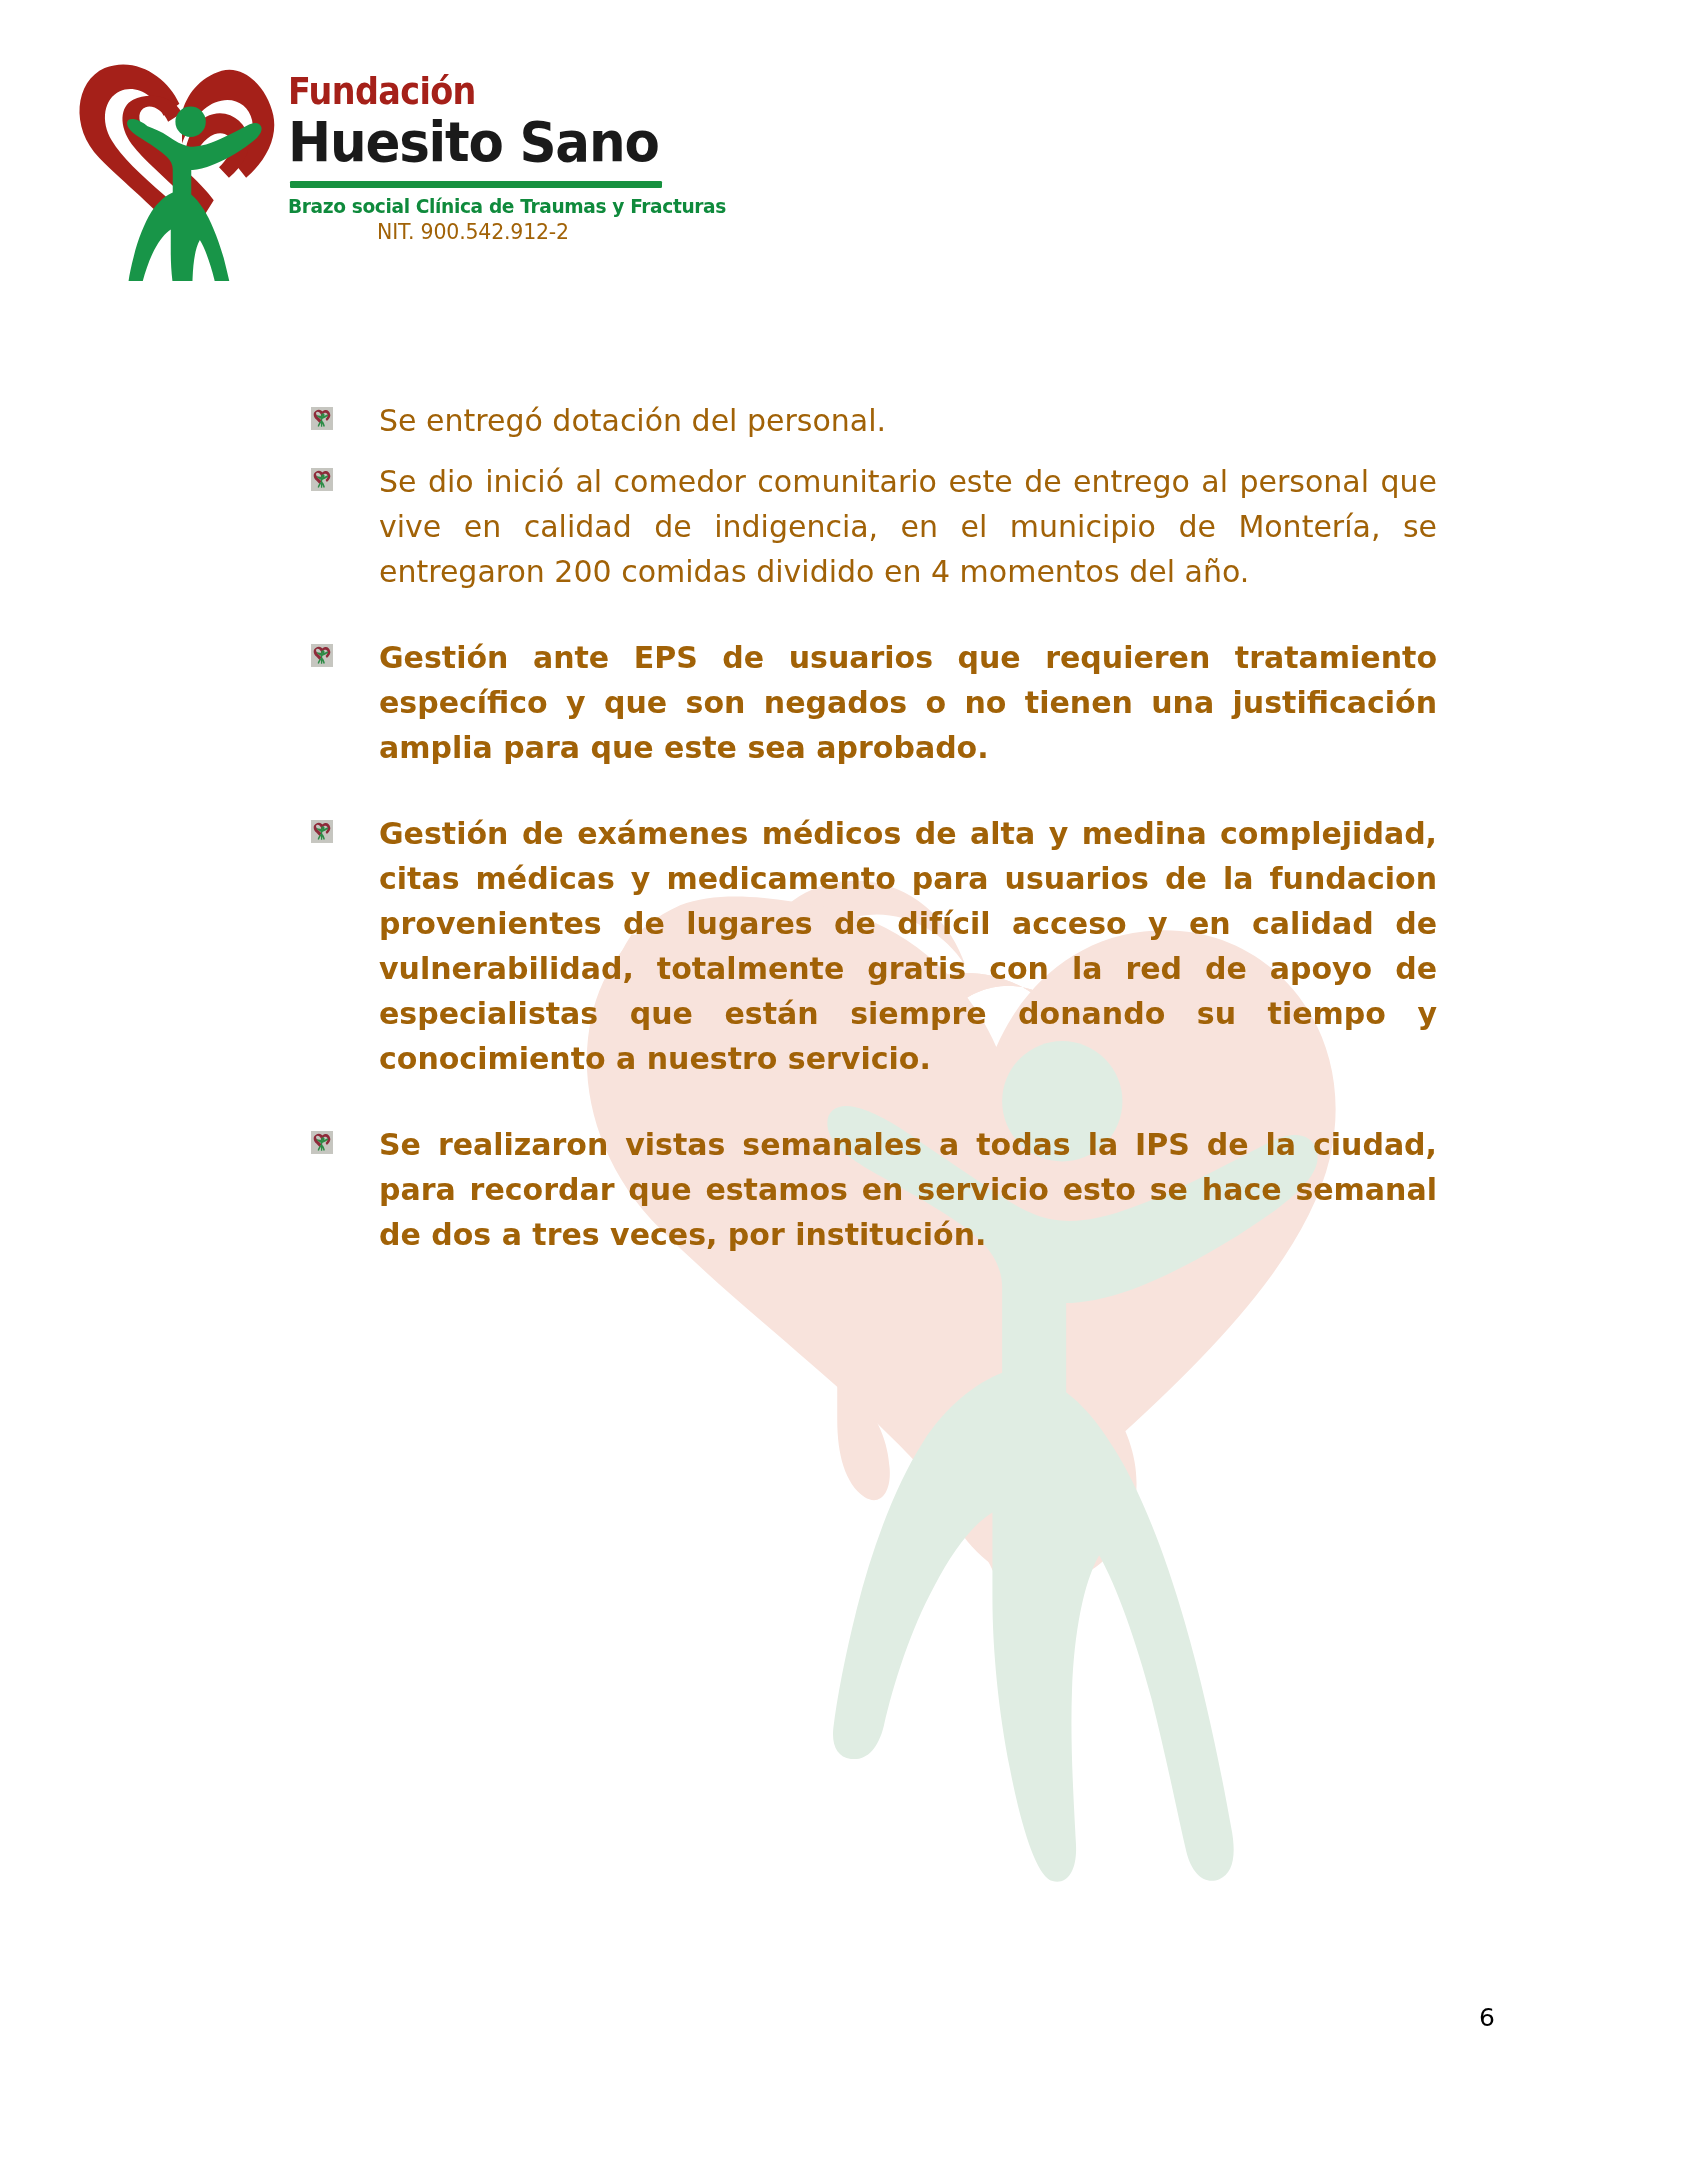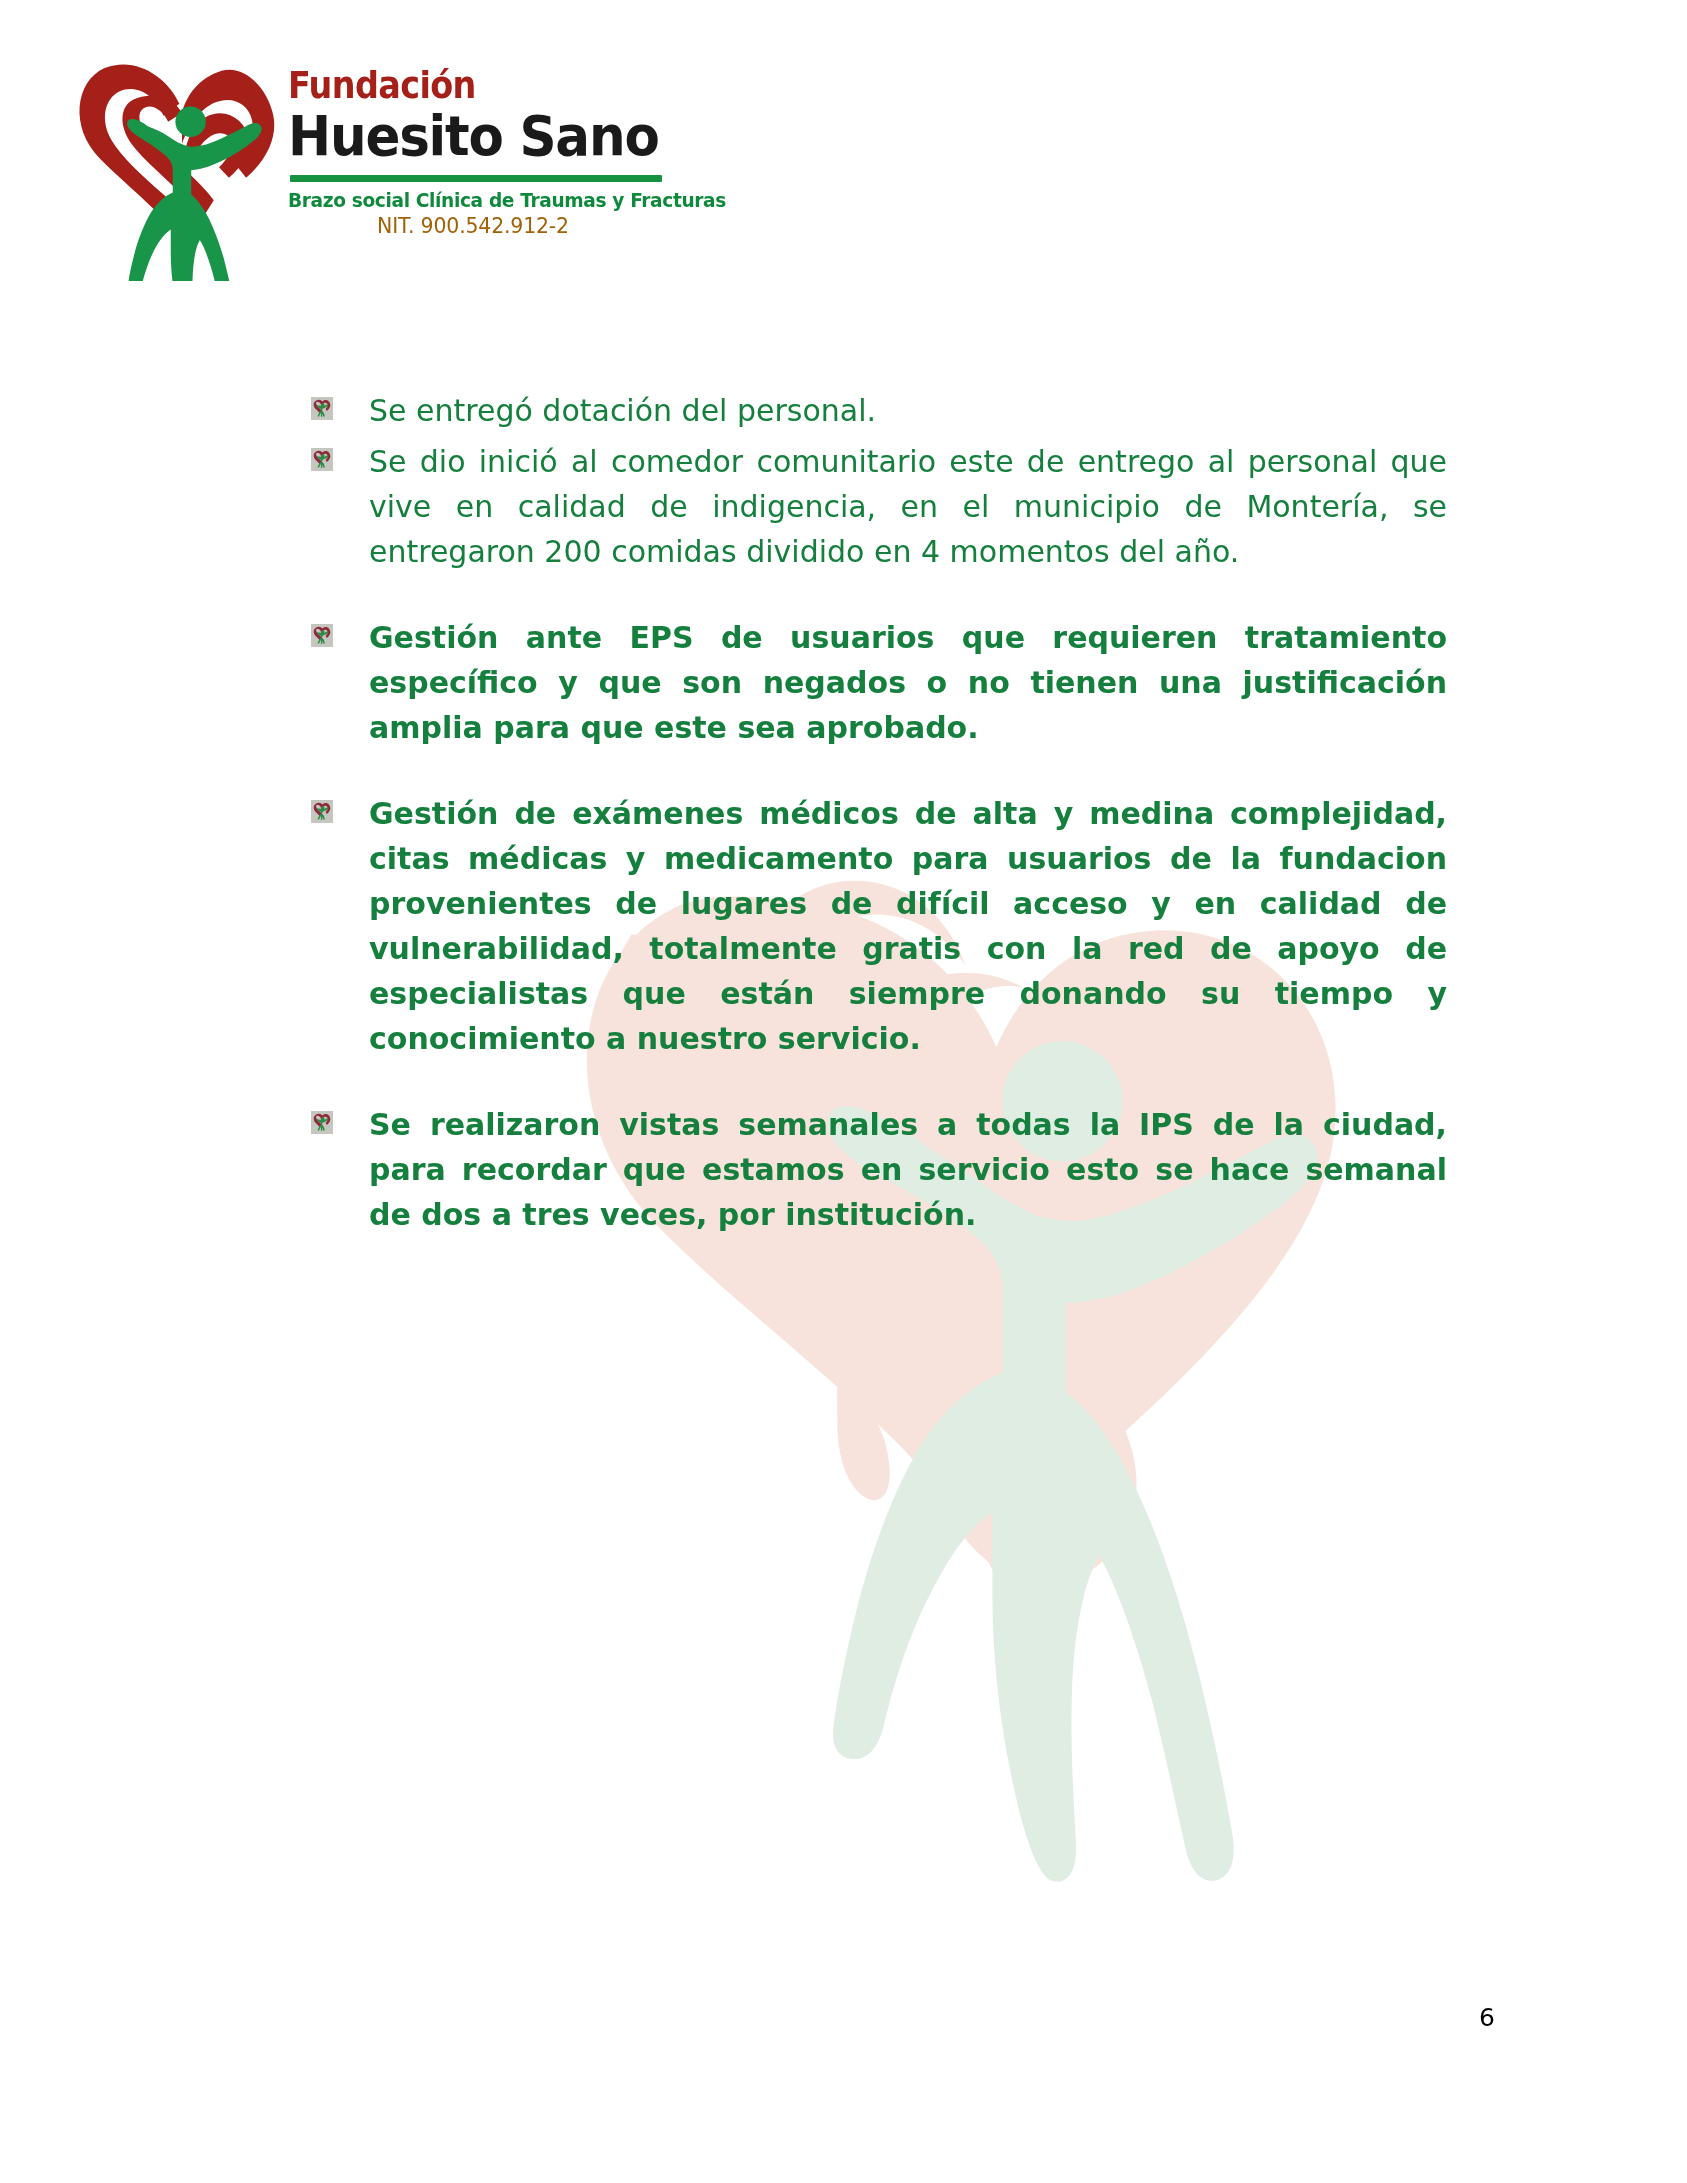--- a/index.html
+++ b/index.html
@@ -42,21 +42,21 @@
     left: 0px;
     top: 6.6px;
     width: 238px;
     height: 238px;
   }
   .logo-mark svg { width: 100%; height: 100%; display: block; }
 
   .logo-text {
     position: absolute;
     left: 225px;
-    top: 30px;
+    top: 36px;
     width: 384px;
   }
   .logo-line-1 {
     color: #A52019;
     font-family: "DejaVu Sans", sans-serif;
     font-size: 38px;
     font-weight: 700;
     letter-spacing: -0.7px;
     line-height: 1.0;
     transform: scaleX(0.88);
@@ -132,24 +132,24 @@
     height: 22.5px;
     background: #c9c9c3;
     overflow: hidden;
   }
   .bullet-icon svg { width: 100%; height: 100%; display: block; }
 
   .bullet-text {
     font-family: "DejaVu Sans", sans-serif;
     font-size: 30px;
     line-height: 1.50;
-    color: #15803d;
+    color: #a16207;
     text-align: justify;
     text-justify: inter-word;
-    margin: 6px;
+    margin: 16px;
     hyphens: none;
   }
   .bullet-text.nojust { text-align: left; }
 
   
   .page-number {
     position: absolute;
     right: 192px;
     bottom: 151px;
     font-family: "DejaVu Sans", sans-serif;

